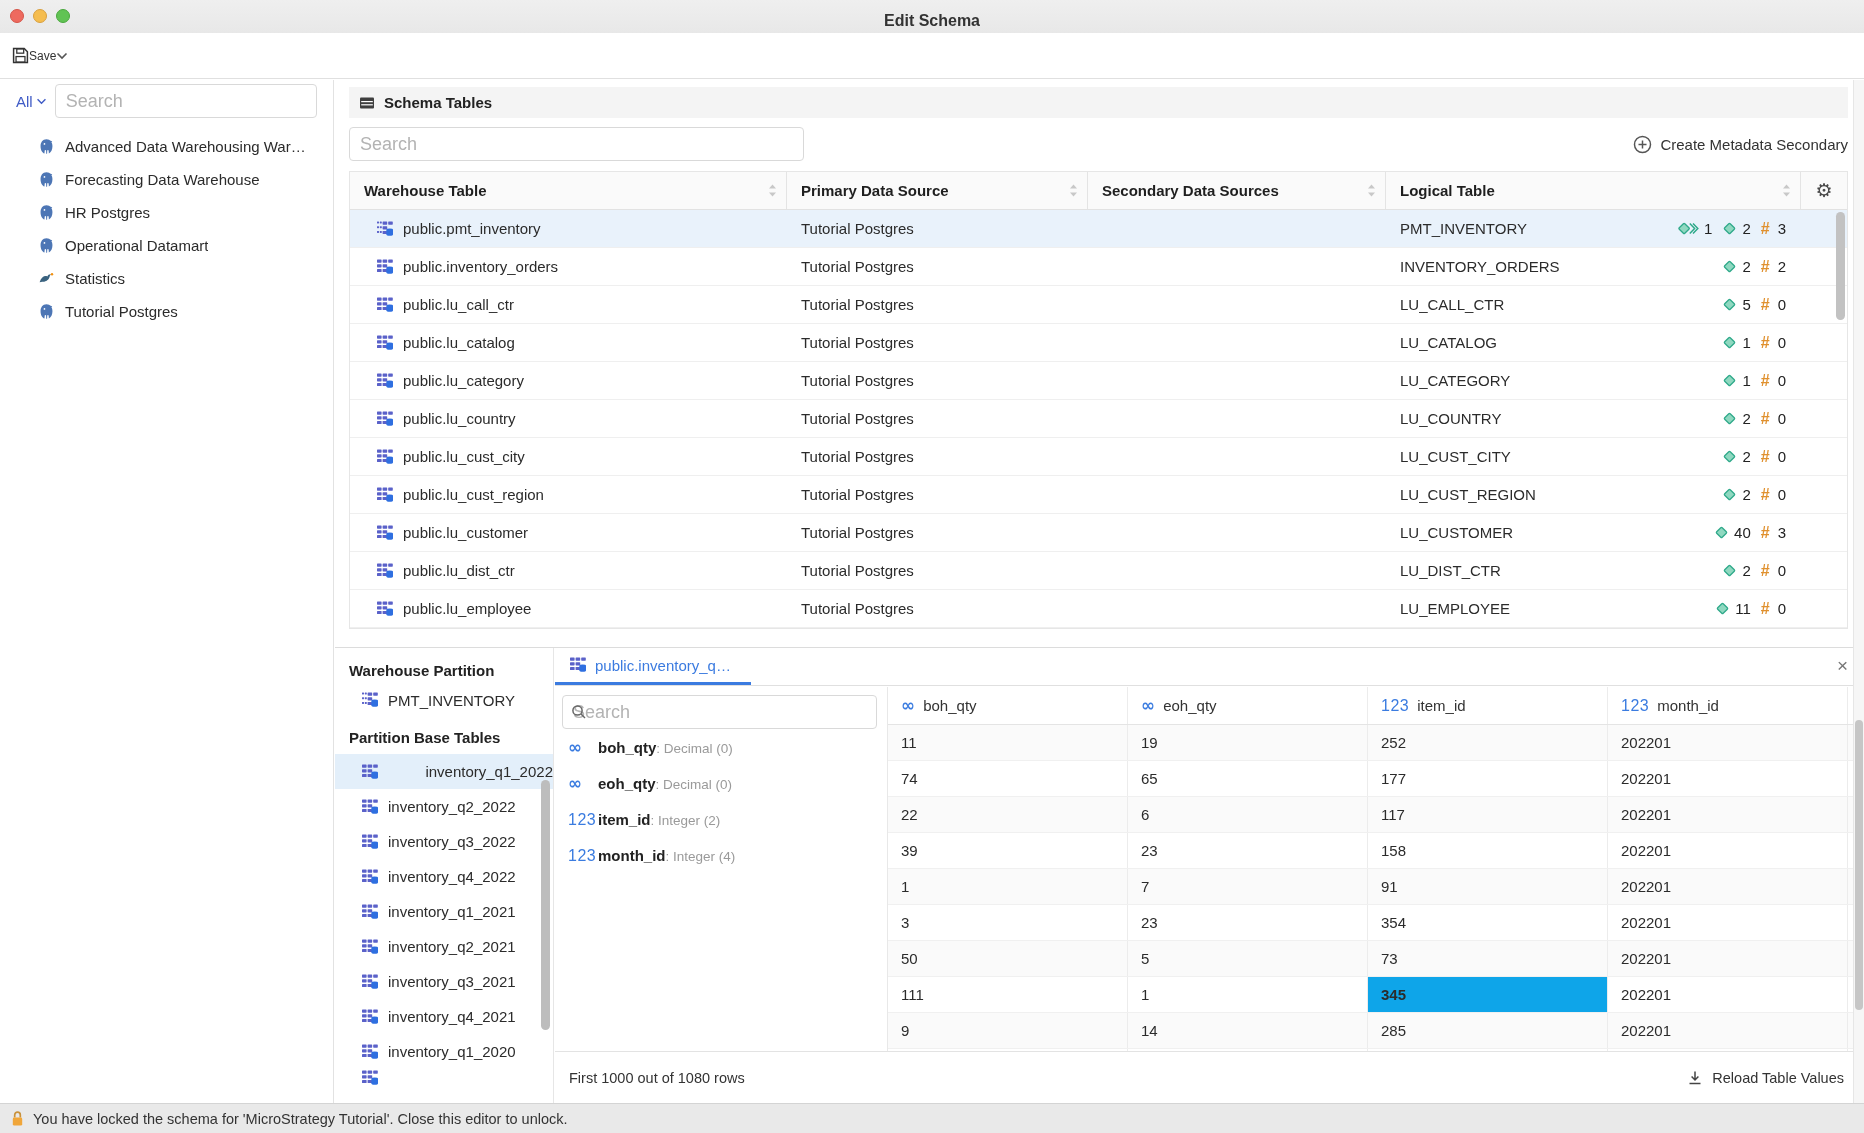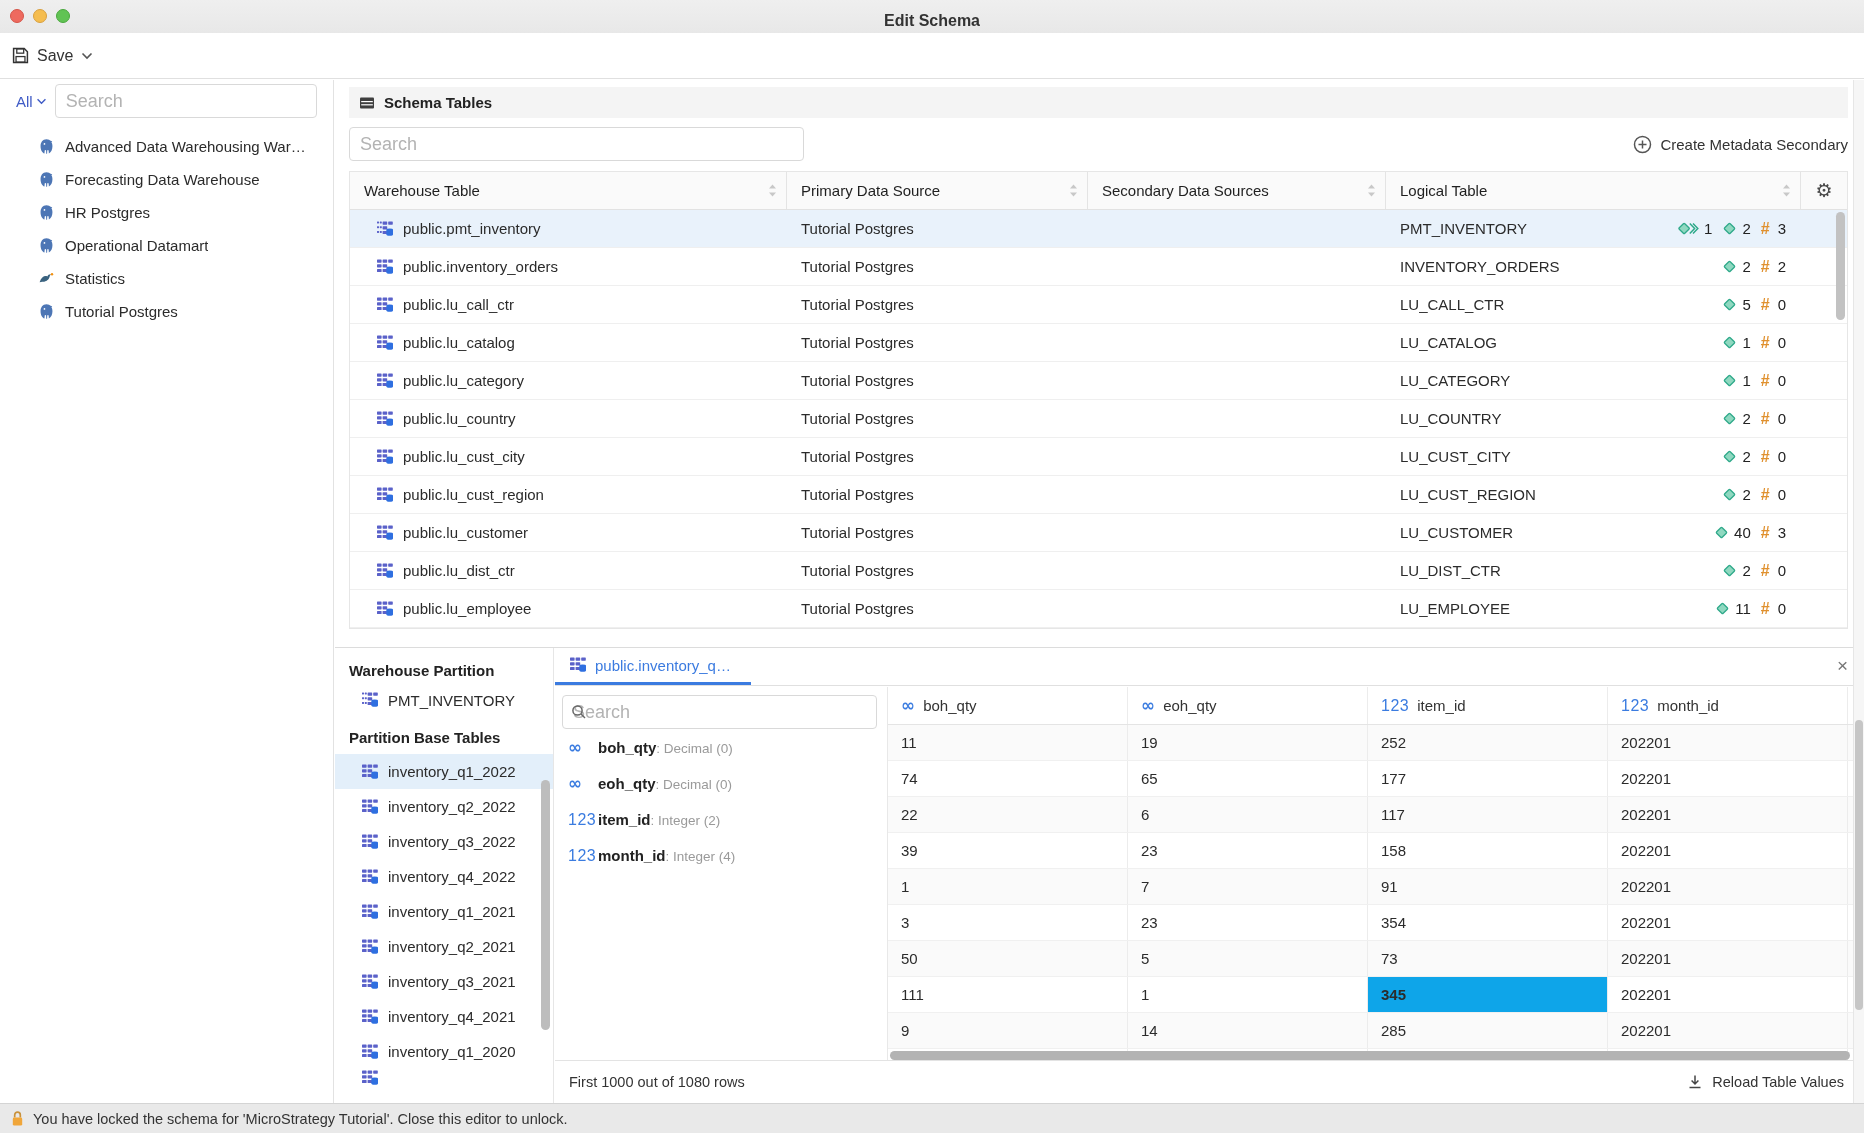--- a/index.html
+++ b/index.html
@@ -12,21 +12,21 @@
     display:flex; align-items:center; justify-content:center; }
   .traffic { position:absolute; left:10px; top:9px; display:flex; gap:9px; }
   .tl { width:14px; height:14px; border-radius:50%; }
   .tl.red{ background:#ee6a5f; border:1px solid #d55549;}
   .tl.yellow{ background:#f5bd4f; border:1px solid #d8a040;}
   .tl.green{ background:#61c354; border:1px solid #4aa83e;}
   .win-title { font-size:16px; font-weight:bold; color:#333; }
 
   .toolbar { position:absolute; left:0; top:33px; width:1864px; height:46px;
     background:#fff; border-bottom:1px solid #e0e0e0; display:flex; align-items:center; padding-left:12px; }
-  .save-btn { display:flex; align-items:center; gap:8px; font-size:16px; color:#333; cursor:pointer;text-align:right; }
+  .save-btn { display:flex; align-items:center; font-size:12px; color:#333; cursor:pointer;text-align:right; }
   .save-btn svg { display:block; }
 
   
   .app { position:absolute; left:0; top:80px; width:1864px; height:1023px; }
   .sidebar { position:absolute; left:0; top:0; width:334px; height:100%;
     border-right:1px solid #e2e2e2; background:#fff; }
   .main-top { position:absolute; left:335px; top:0; right:0; height:567px; background:#fff; }
   .bottom { position:absolute; left:335px; top:567px; right:0; bottom:0;
     border-top:1px solid #dcdcdc; background:#fff; }
 
@@ -49,21 +49,21 @@
     display:flex; align-items:center; gap:9px; padding-left:10px; }
   .st-bar-title { font-size:15px; font-weight:bold; color:#222; }
   .st-search-row { margin:9px 16px 0 14px; display:flex; align-items:center; justify-content:space-between; }
   .st-search { width:455px; }
   .create-btn { display:flex; align-items:center; gap:8px; font-size:15px; color:#333; cursor:pointer; }
 
   .schema-table { position:absolute; left:14px; right:16px; top:91px;
     border:1px solid #e6e6e6; background:#fff; }
   .st-header { display:flex; height:38px; background:#fafafa; border-bottom:1px solid #e2e2e2; }
   .st-hcell { display:flex; align-items:center; justify-content:space-between;
-    font-size:15px; font-weight:normal; color:#1f1f1f; padding:0 8px 0 14px;
+    font-size:15px; font-weight:bold; color:#1f1f1f; padding:0 8px 0 14px;
     border-right:1px solid #e4e4e4; }
   .st-hcell:last-child { border-right:none; }
   .hc-wt{ width:437px; } .hc-pds{ width:301px; } .hc-sds{ width:298px; }
   .hc-lt{ flex:1; } .hc-gear{ width:46px; justify-content:center; padding:0; }
   .gear-glyph { font-family:"DejaVu Sans",sans-serif; font-size:19px; color:#4a4a4a; cursor:pointer; line-height:1; }
 
   .st-row { display:flex; height:38px; border-bottom:1px solid #efefef; background:#fff; cursor:pointer; }
   .st-row.selected { background:#e9f2fb; }
   .st-cell { display:flex; align-items:center; font-size:15px; color:#2b2b2b; padding:0 8px 0 14px; min-width:0; }
   .c-wt{ width:437px; gap:9px; padding-left:26px; }
@@ -80,21 +80,21 @@
 
   
   .part-panel { position:absolute; left:0; top:0; width:219px; height:100%;
     border-right:1px solid #e6e6e6; overflow:hidden; }
   .pp-title { font-size:15px; font-weight:bold; color:#222; padding:14px 0 4px 14px; }
   .pp-part { display:flex; align-items:center; gap:9px; padding:8px 0 8px 26px; font-size:15px; }
   .pp-sub { font-size:15px; font-weight:bold; color:#222; padding:12px 0 8px 14px; }
   .pp-list { position:relative; }
   .pp-item { display:flex; align-items:center; gap:9px; height:35px; padding-left:26px;
     font-size:15px; color:#2b2b2b; cursor:pointer; }
-  .pp-item.selected { background:#e3effa; }
+  .pp-item.selected { background:#e3effa;justify-content:space-between; }
   .pp-scroll { position:absolute; right:3px; top:132px; width:9px; height:250px;
     background:#bdbdbd; border-radius:5px; }
 
   
   .preview { position:absolute; left:220px; right:0; top:0; bottom:0; }
   .tabbar { height:38px; border-bottom:1px solid #e0e0e0; display:flex; align-items:center; position:relative; }
   .tab { display:flex; align-items:center; gap:8px; height:100%; padding:0 14px;
     border-bottom:3px solid #3b7be0; color:#3b7be0; font-size:15px; max-width:196px; cursor:pointer; }
   .tab .lbl { white-space:nowrap; overflow:hidden; text-overflow:ellipsis; }
   .tab-close { position:absolute; right:16px; top:8px; font-size:19px; color:#777; cursor:pointer; line-height:1; }
@@ -118,21 +118,21 @@
   .g-row { display:flex; height:36px; border-bottom:1px solid #f0f0f0; }
   .g-row:nth-child(odd) { background:#fafafa; }
   .g-cell { width:240px; flex:none; display:flex; align-items:center; padding-left:13px;
     border-right:1px solid #ececec; font-size:15px; color:#2b2b2b; }
   .g-cell.hl { background:#0ea5e9;font-weight:bold; }
   .g-hscroll { position:absolute; left:2px; right:14px; bottom:5px; height:9px;
     background:#b3b3b3; border-radius:5px; }
   .g-vthumb { position:absolute; right:2px; top:42px; width:9px; height:64px;
     background:#c2c2c2; border-radius:5px; }
 
-  .preview-footer { position:absolute; left:0; right:0; bottom:0; height:43px;
+  .preview-footer { position:absolute; left:0; right:0; bottom:0; height:52px;
     border-top:1px solid #e3e3e3; background:#fff; display:flex; align-items:center;
     justify-content:space-between; padding:0 20px 0 14px; }
   .pf-count { font-size:14.5px; color:#333; }
   .reload-btn { display:flex; align-items:center; gap:9px; font-size:14.5px; color:#333; cursor:pointer; }
 
   
   .win-scroll { position:absolute; right:0; top:80px; width:11px; height:1023px;
     background:#f6f6f6; border-left:1px solid #e6e6e6; }
   .win-thumb { position:absolute; left:1px; width:8px; top:640px; height:290px;
     background:#c6c6c6; border-radius:4px; }

